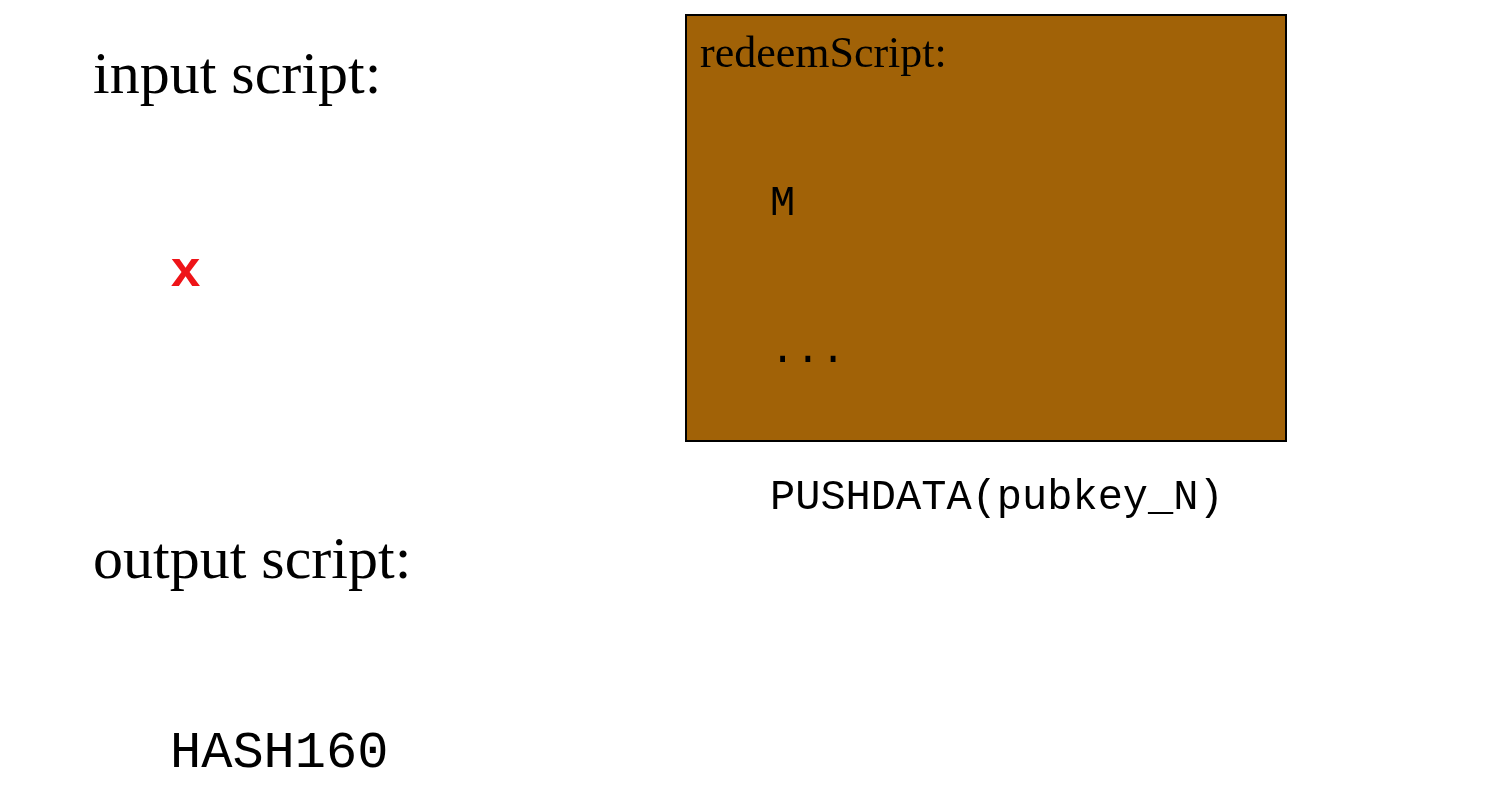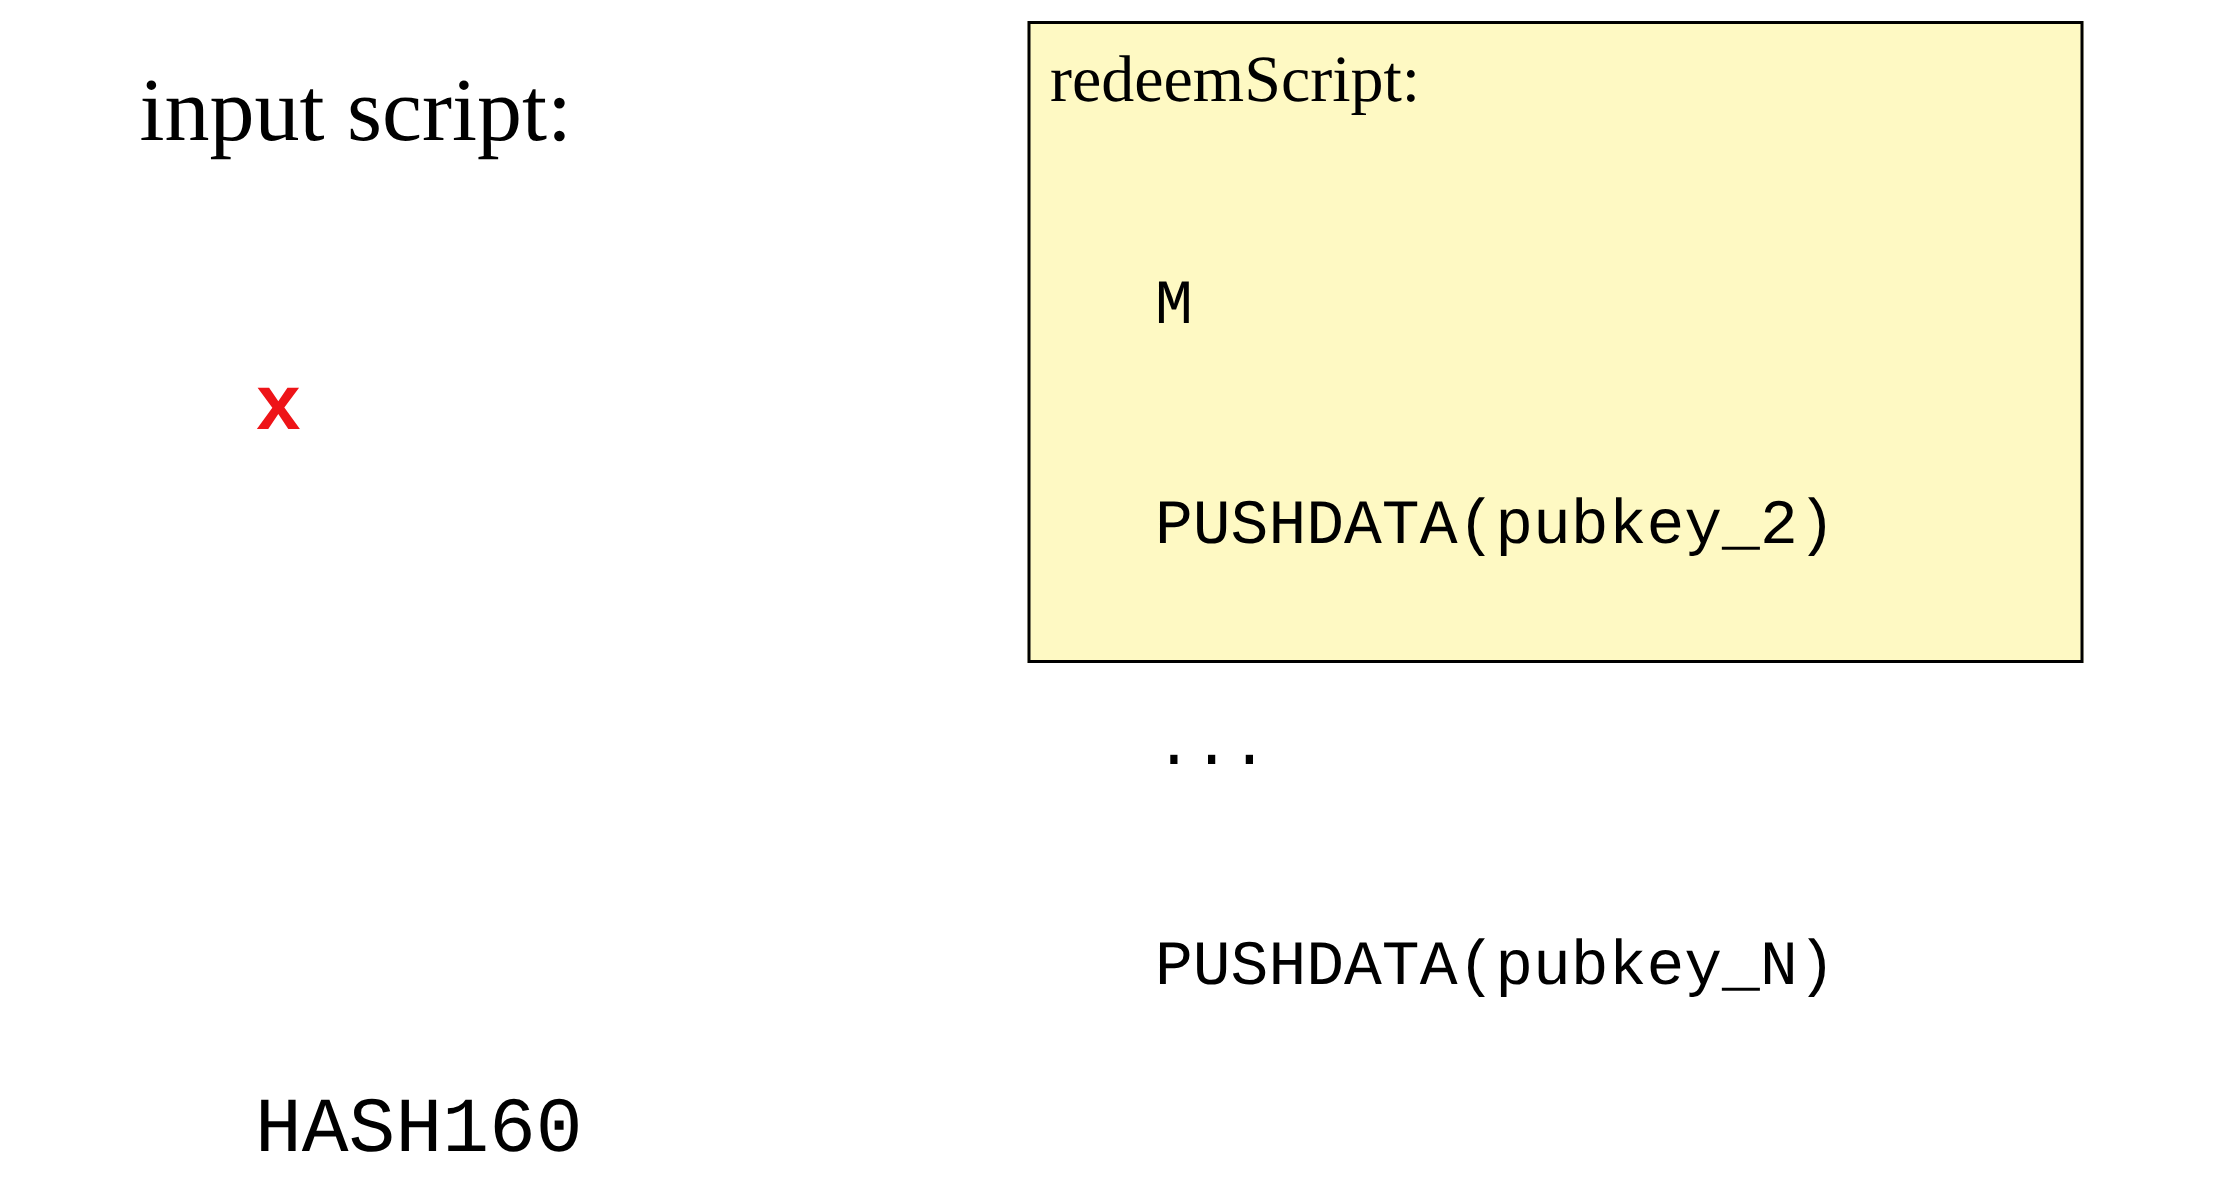--- a/index.html
+++ b/index.html
@@ -47,24 +47,24 @@
   }
   .line { white-space: pre; }
   .line.consumed {
     font-weight: bold;
   }
 
   .redeem-box {
     position: absolute;
     left: 685px;
     top: 14px;
-    width: 704px;
+    width: 602px;
     height: 428px;
     border: 2px solid #000000;
-    background: #fef9c3;
+    background: #a16207;
     box-sizing: border-box;
   }
   .box-heading {
     position: absolute;
     left: 13px;
     top: 15px;
     font-family: "Liberation Serif", serif;
     font-size: 44px;
     line-height: 44px;
     white-space: nowrap;
@@ -88,28 +88,28 @@
     <div class="line consumed" style="color: rgb(238, 20, 24);">x</div>
     
     
     
   </div>
 
   <div class="redeem-box" style="border-color: rgb(0, 0, 0);">
     <div class="box-heading">redeemScript:</div>
     <div class="mono-block box-lines">
       <div class="line">M</div>
-      <div class="line">PUSHDATA(pubkey_2)</div>
       <div class="line">...</div>
       <div class="line">PUSHDATA(pubkey_N)</div>
       
       
     </div>
   </div>
 
+  <div class="heading heading-output">output script:</div>
 
   <div class="mono-block output-lines">
     <div class="line">HASH160</div>
     
     
   </div>
 
 </div>
 
 </body></html>

